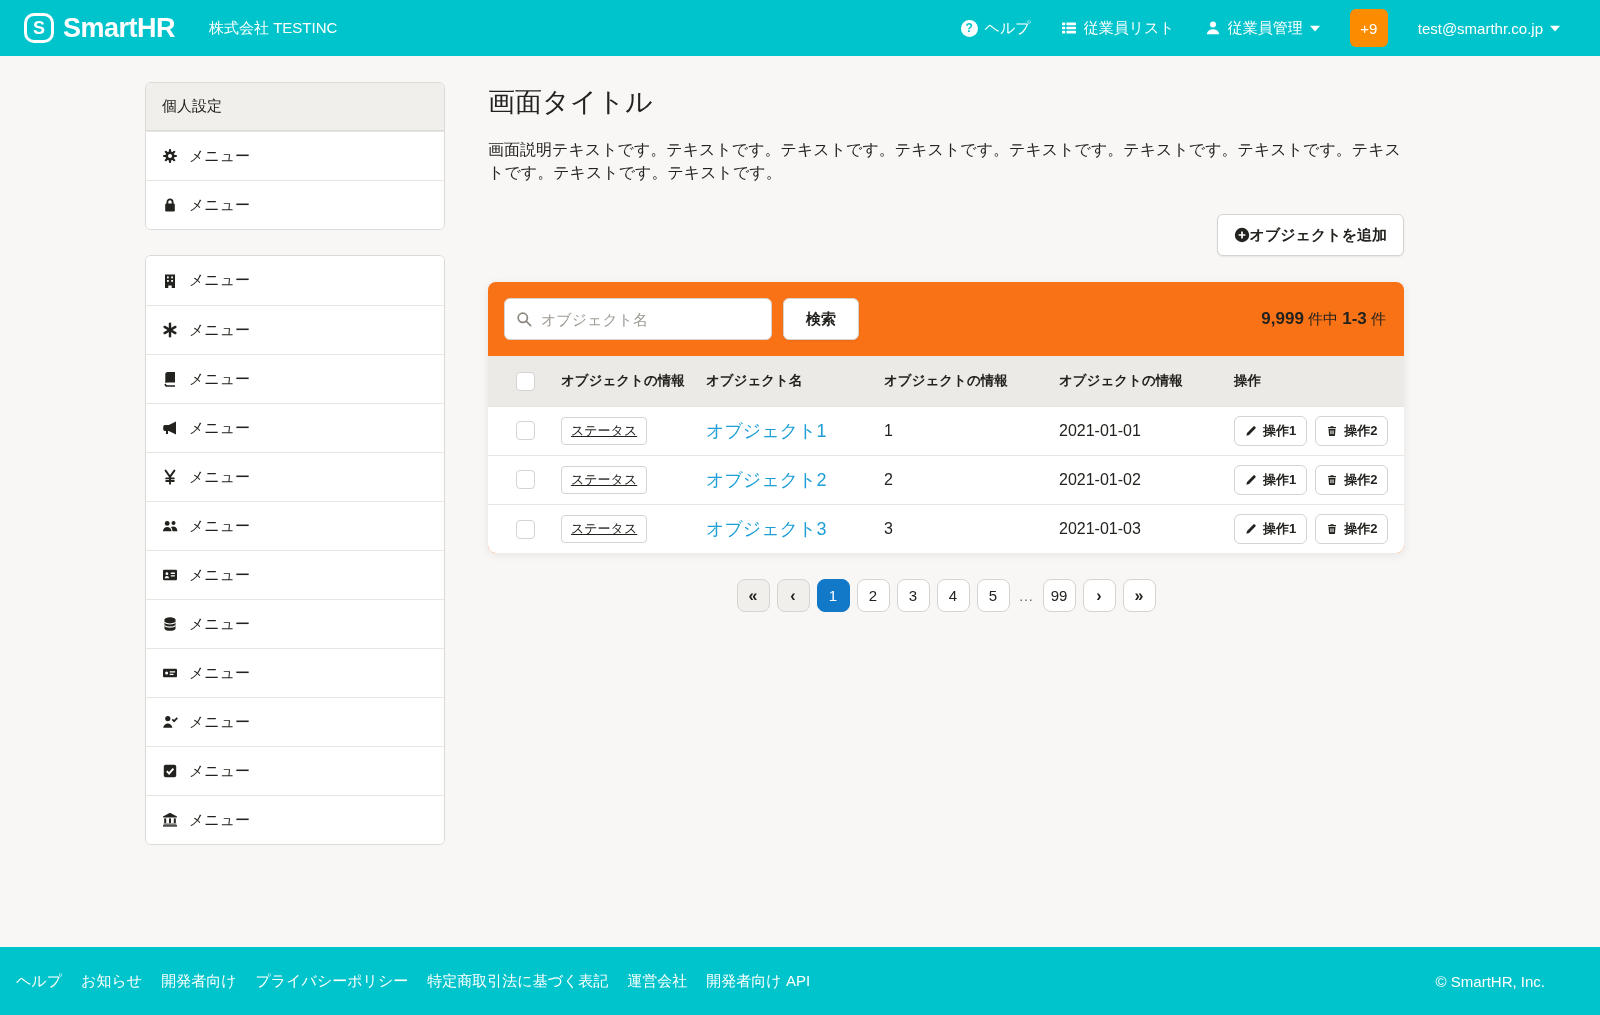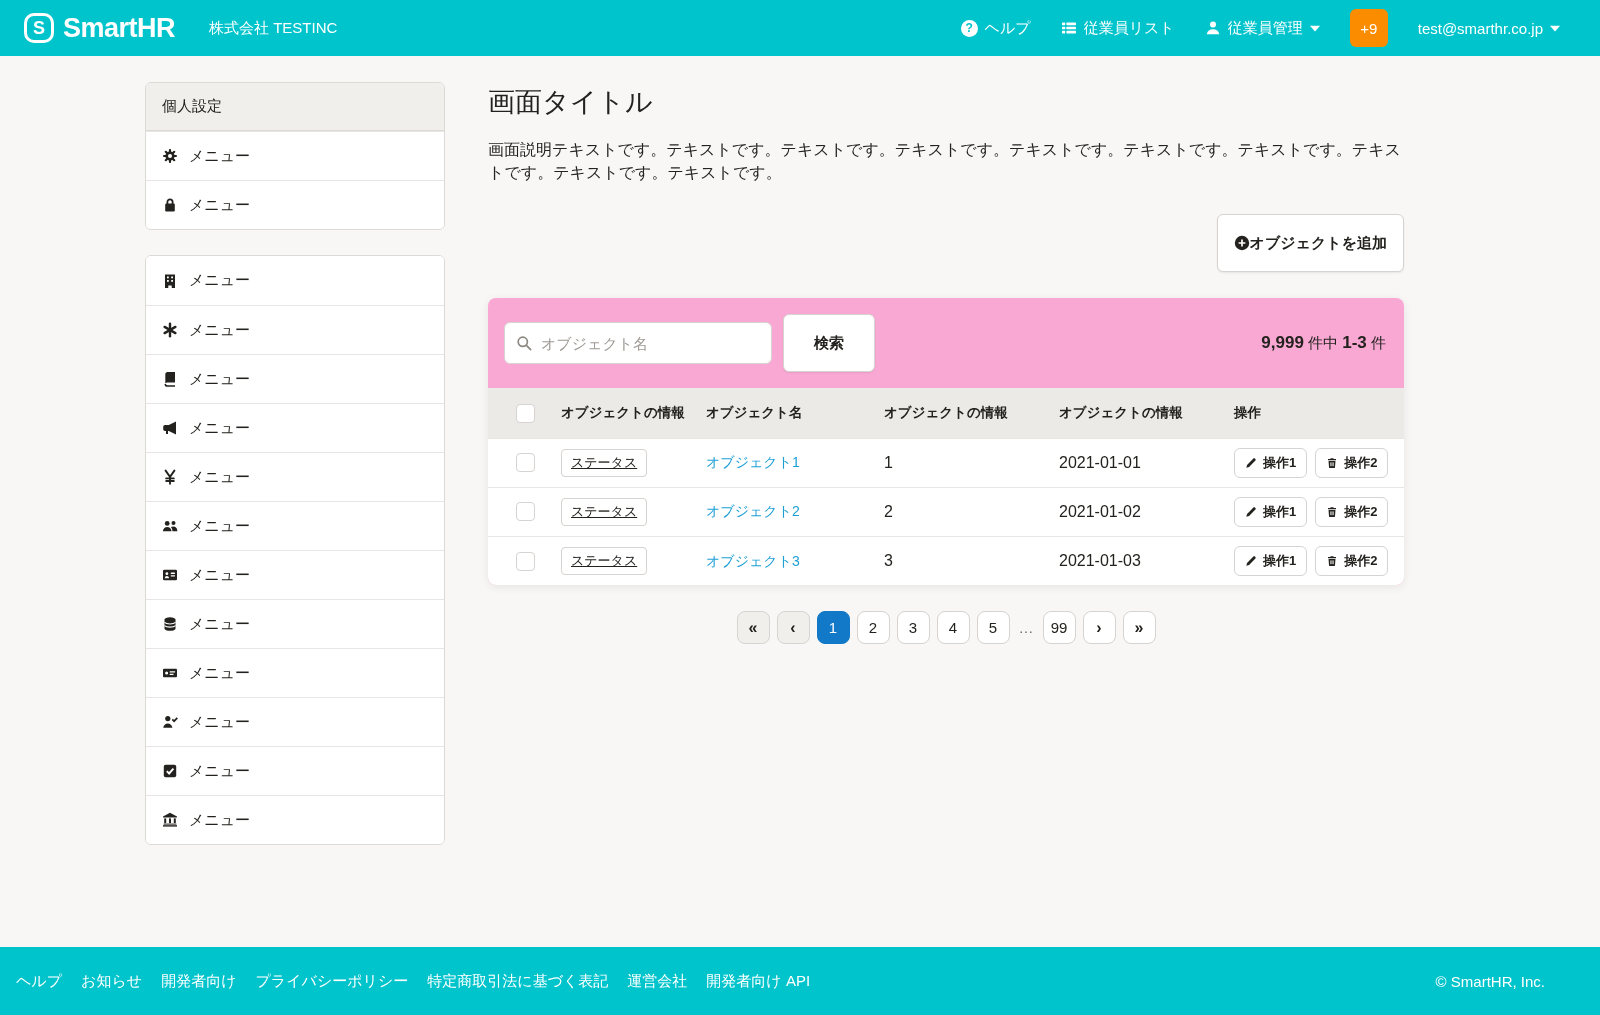--- a/index.html
+++ b/index.html
@@ -64,61 +64,61 @@
 
   
   .main { width: 916px; flex: none; }
   .page-title { font-size: 27px; font-weight: 400; margin: 2px 0 18px; font-family: Liberation Mono, monospace; }
   .page-desc { font-size: 16px; line-height: 1.45; margin: 0 0 30px; max-width: 916px; }
   .add-row { display: flex; justify-content: flex-end; margin-bottom: 26px; }
   .btn {
     display: inline-flex; align-items: center; 
     background: #fff; border: 1px solid #d6d3d0; border-radius: 6px;
     font-family: inherit; font-size: 15px; font-weight: 700; color: #23221e;
-    height: 58px; padding: 0 16px; cursor: pointer;
+    height: 42px; padding: 0 16px; cursor: pointer;
     box-shadow: 0 1px 2px rgba(0,0,0,0.08);
   }
   .btn .icon16 { color: #23221e; }
 
   .card {
-    background: #f9a8d4; border-radius: 8px;
+    background: #f97316; border-radius: 8px;
     box-shadow: 0 2px 10px rgba(0,0,0,0.08);
     overflow: hidden;
   }
   .search-row { display: flex; align-items: center; padding: 16px; }
   .search-box { position: relative; width: 268px; }
   .search-box input {
     width: 100%; height: 42px; border: 1px solid #d6d3d0; border-radius: 6px;
     padding: 0 10px 0 36px; font-size: 15px; font-family: inherit; color: #23221e;
     background: #fff; outline: none;
   }
   .search-box input::placeholder { color: #9e9a94; }
   .search-box .icon16 { position: absolute; left: 12px; top: 13px; }
-  .search-btn { margin-left: 11px; padding: 0 30px; text-align: center; }
+  .search-btn { margin-left: 11px; padding: 0 22px; text-align: center; }
   .result-count { margin-left: auto; font-size: 15px; padding-right: 2px; }
   .result-count .num { font-weight: 700; font-size: 17px; }
 
   table.obj-table { width: 100%; border-collapse: collapse; }
   .obj-table thead tr { background: #eceae7; }
   .obj-table th {
     text-align: left; font-size: 13.5px; font-weight: 700; height: 50px; padding: 0;
   }
   .obj-table td { padding: 0; height: 49px; font-size: 16px; }
   .obj-table tbody tr { border-top: 1px solid #e8e6e3; background: #fff; }
   .cb-cell { padding-left: 28px !important; }
   input[type="checkbox"] {
     appearance: none; -webkit-appearance: none;
     width: 19px; height: 19px; border: 1px solid #d6d3d0; border-radius: 4px;
     background: #fff; margin: 0; display: block; cursor: pointer;
   }
   .status-badge {
     display: inline-block; border: 1px solid #d6d3d0; border-radius: 4px;
     padding: 4px 9px; font-size: 13px; background: #fff; text-decoration: underline;
   }
-  a.obj-link { color: #1d9fd6; text-decoration: none; font-size: 14px; cursor: pointer; }
+  a.obj-link { color: #1d9fd6; text-decoration: none; font-size: 18px; cursor: pointer; }
   .row-btn {
     display: inline-flex; align-items: center; gap: 6px;
     height: 30px; padding: 0 10px; margin-right: 8px;
     background: #fff; border: 1px solid #d6d3d0; border-radius: 6px;
     font-family: inherit; font-size: 13px; font-weight: 700; color: #23221e; cursor: pointer;
   }
 
   
   .pagination { display: flex; align-items: center; justify-content: center; gap: 7px; margin-top: 26px; }
   .page-btn {

